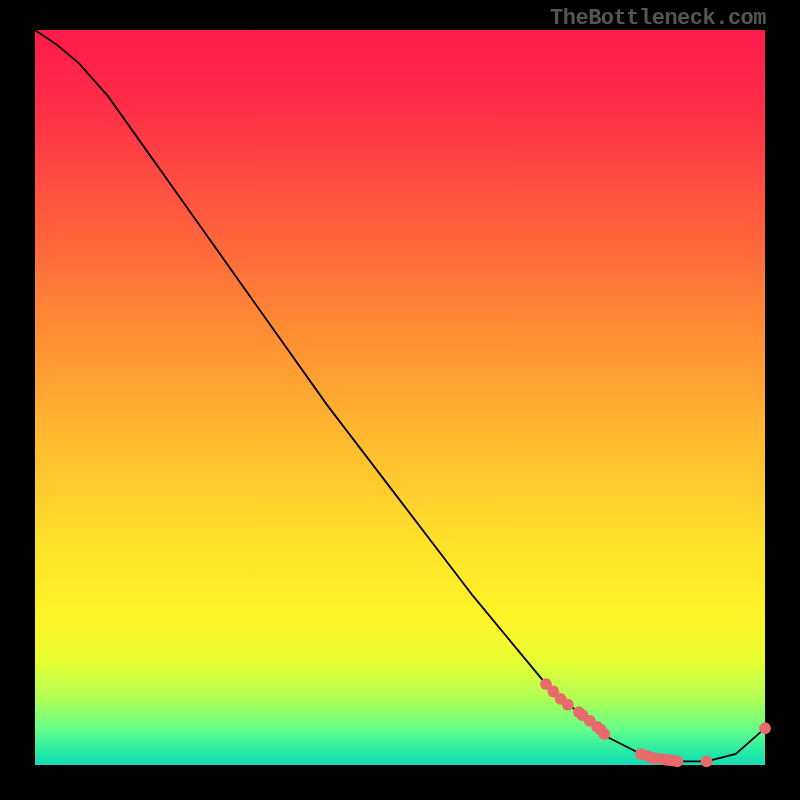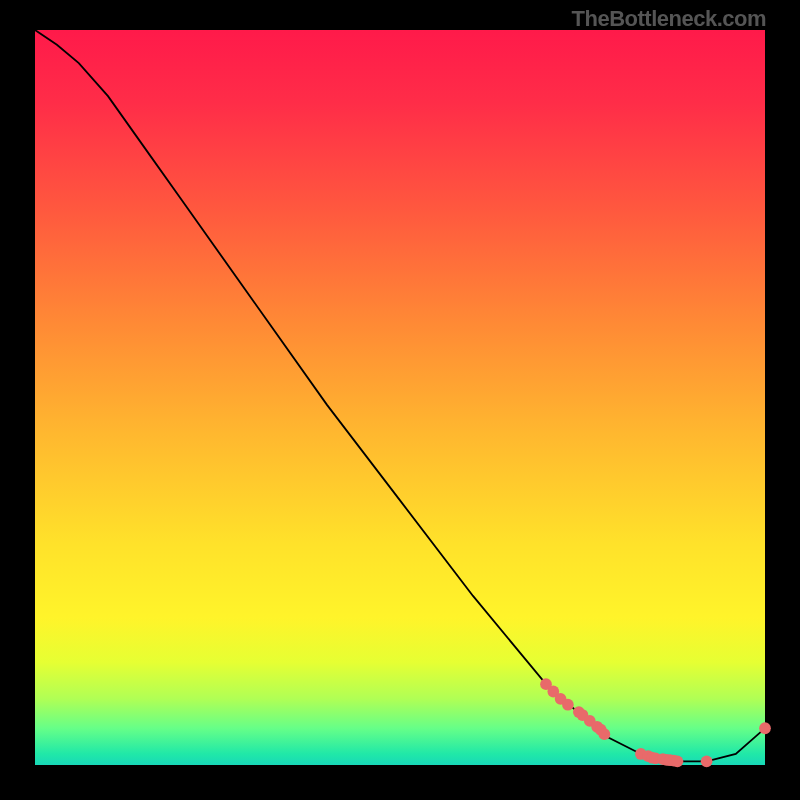--- a/index.html
+++ b/index.html
@@ -10,20 +10,21 @@
     height: 800px;
     position: relative;
     font-family: Arial, Helvetica, sans-serif;
   }
   .chart-container {
     position: absolute;
     top: 0;
     left: 0;
     width: 800px;
     height: 560px;
+    font-family: Liberation Mono, monospace;
   }
   .plot-area {
     position: absolute;
     left: 35px;
     top: 30px;
     width: 730px;
     height: 735px;
   }
   .gradient-bg {
     position: absolute;

